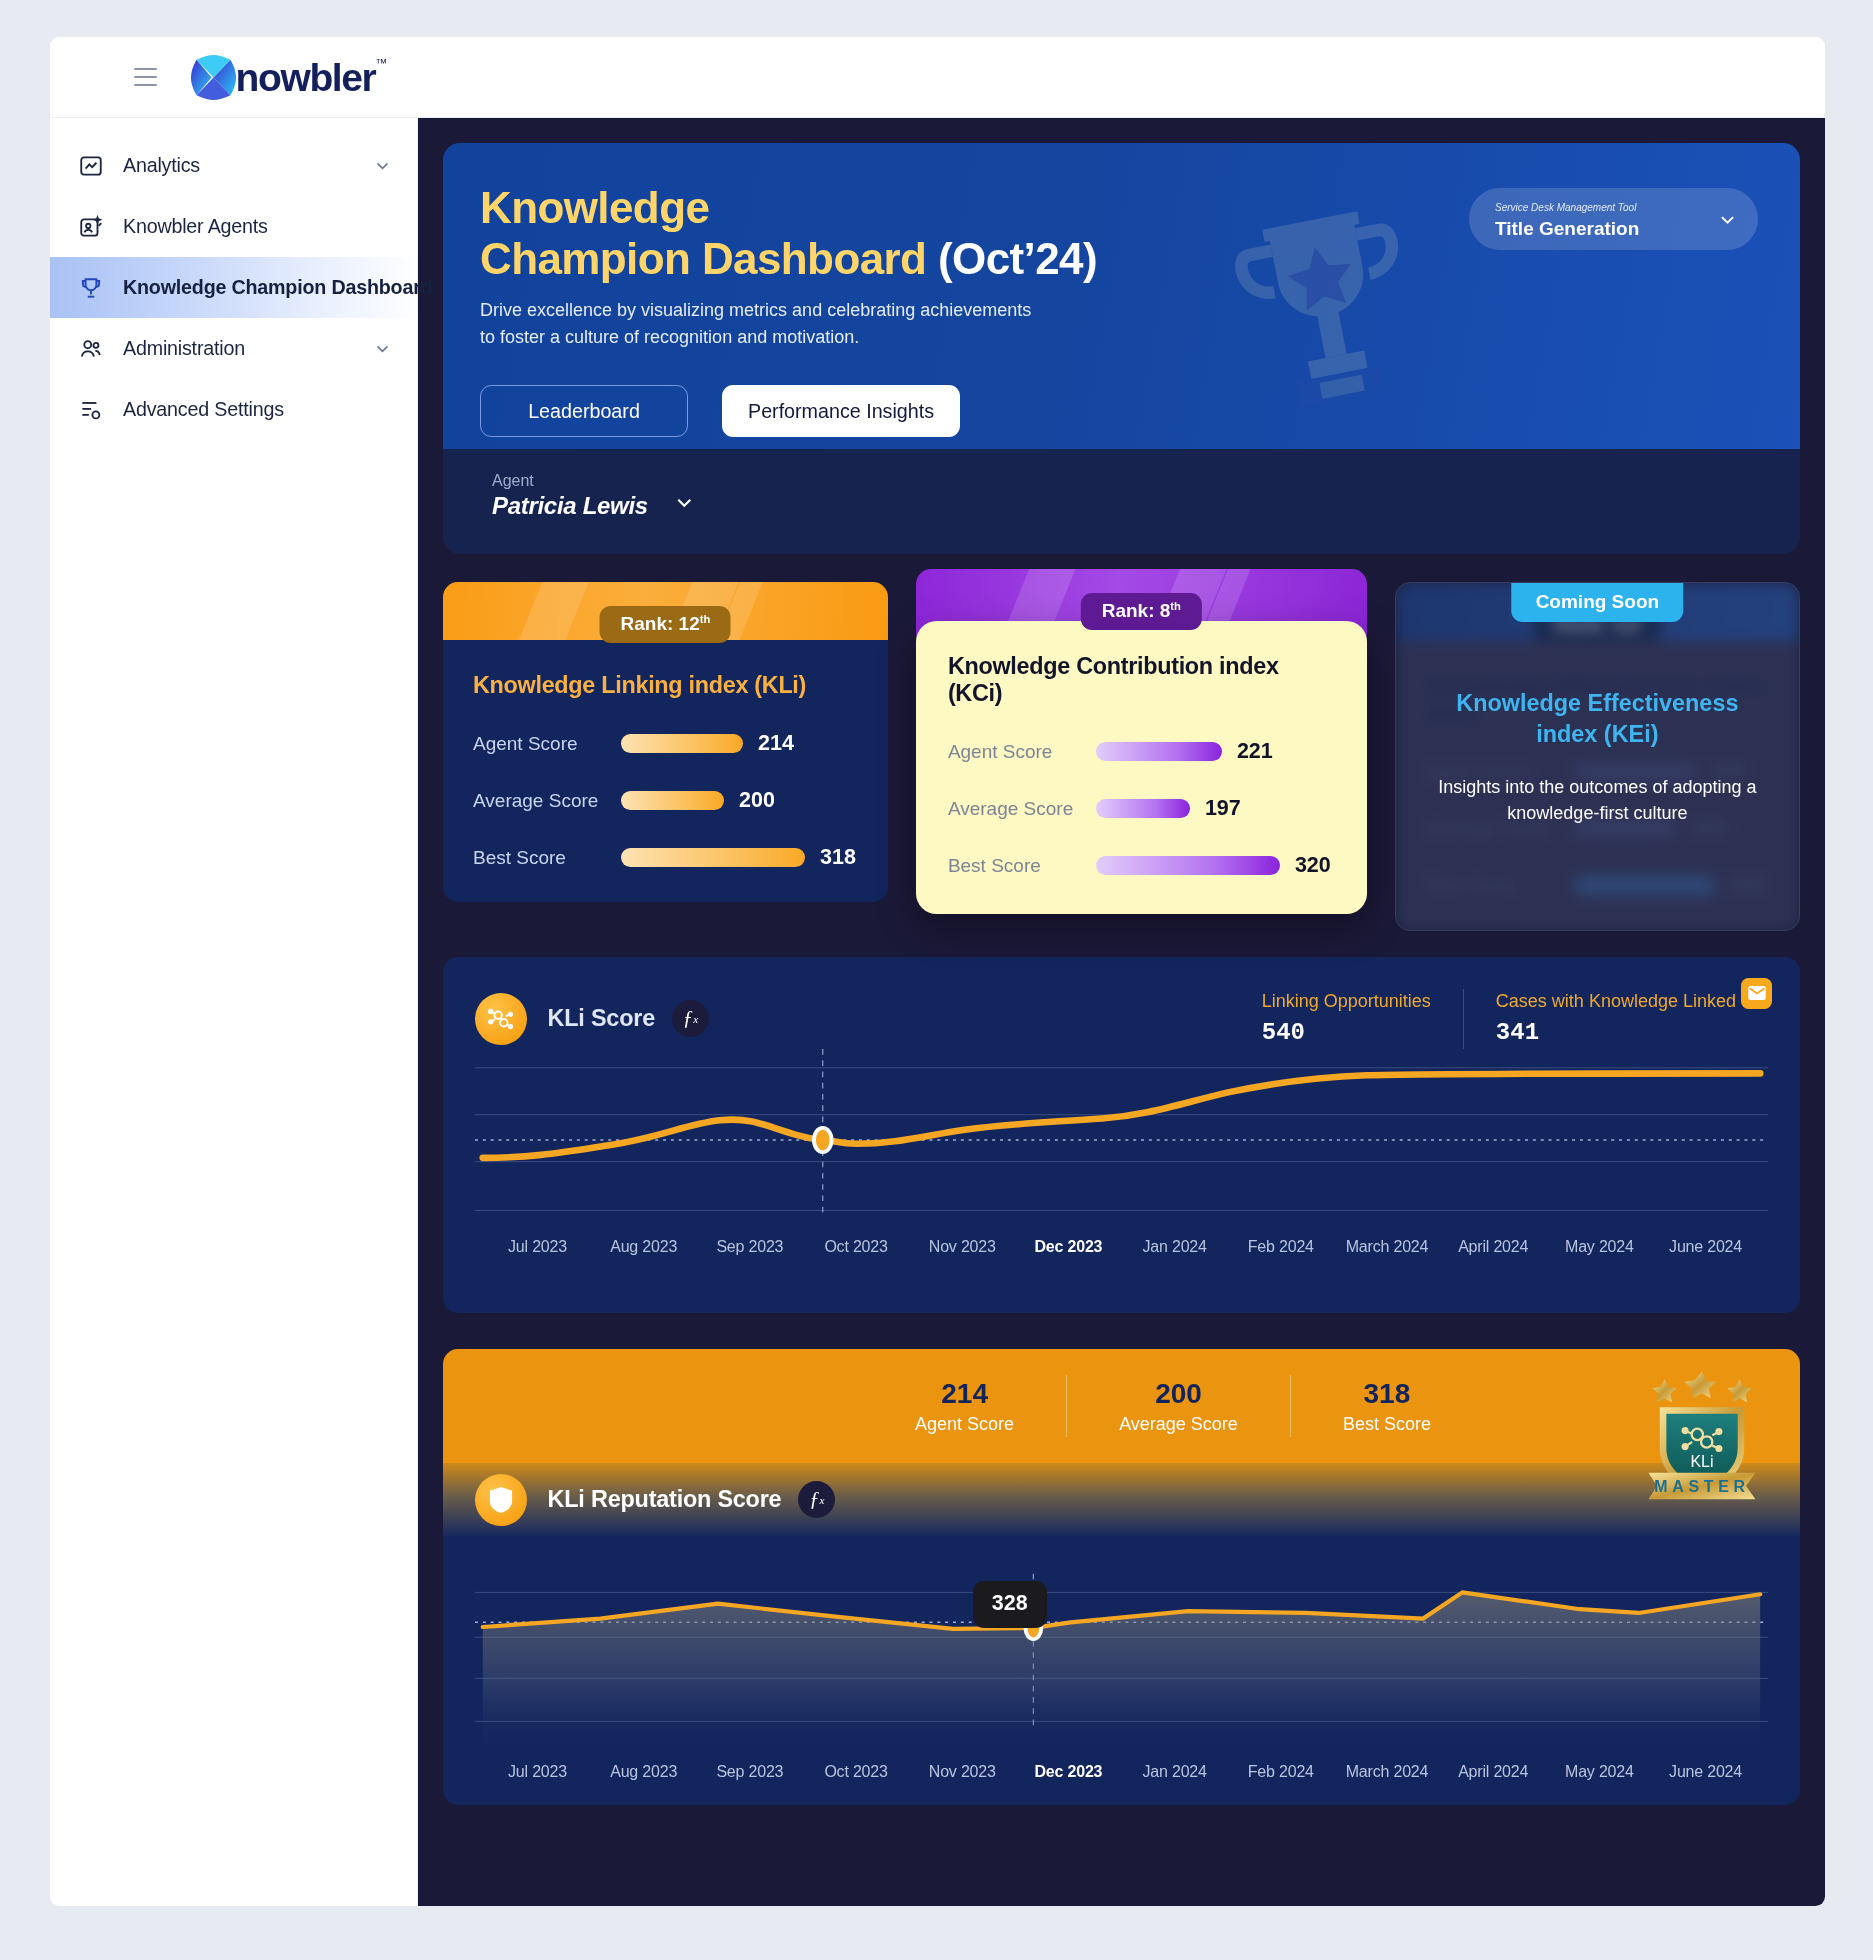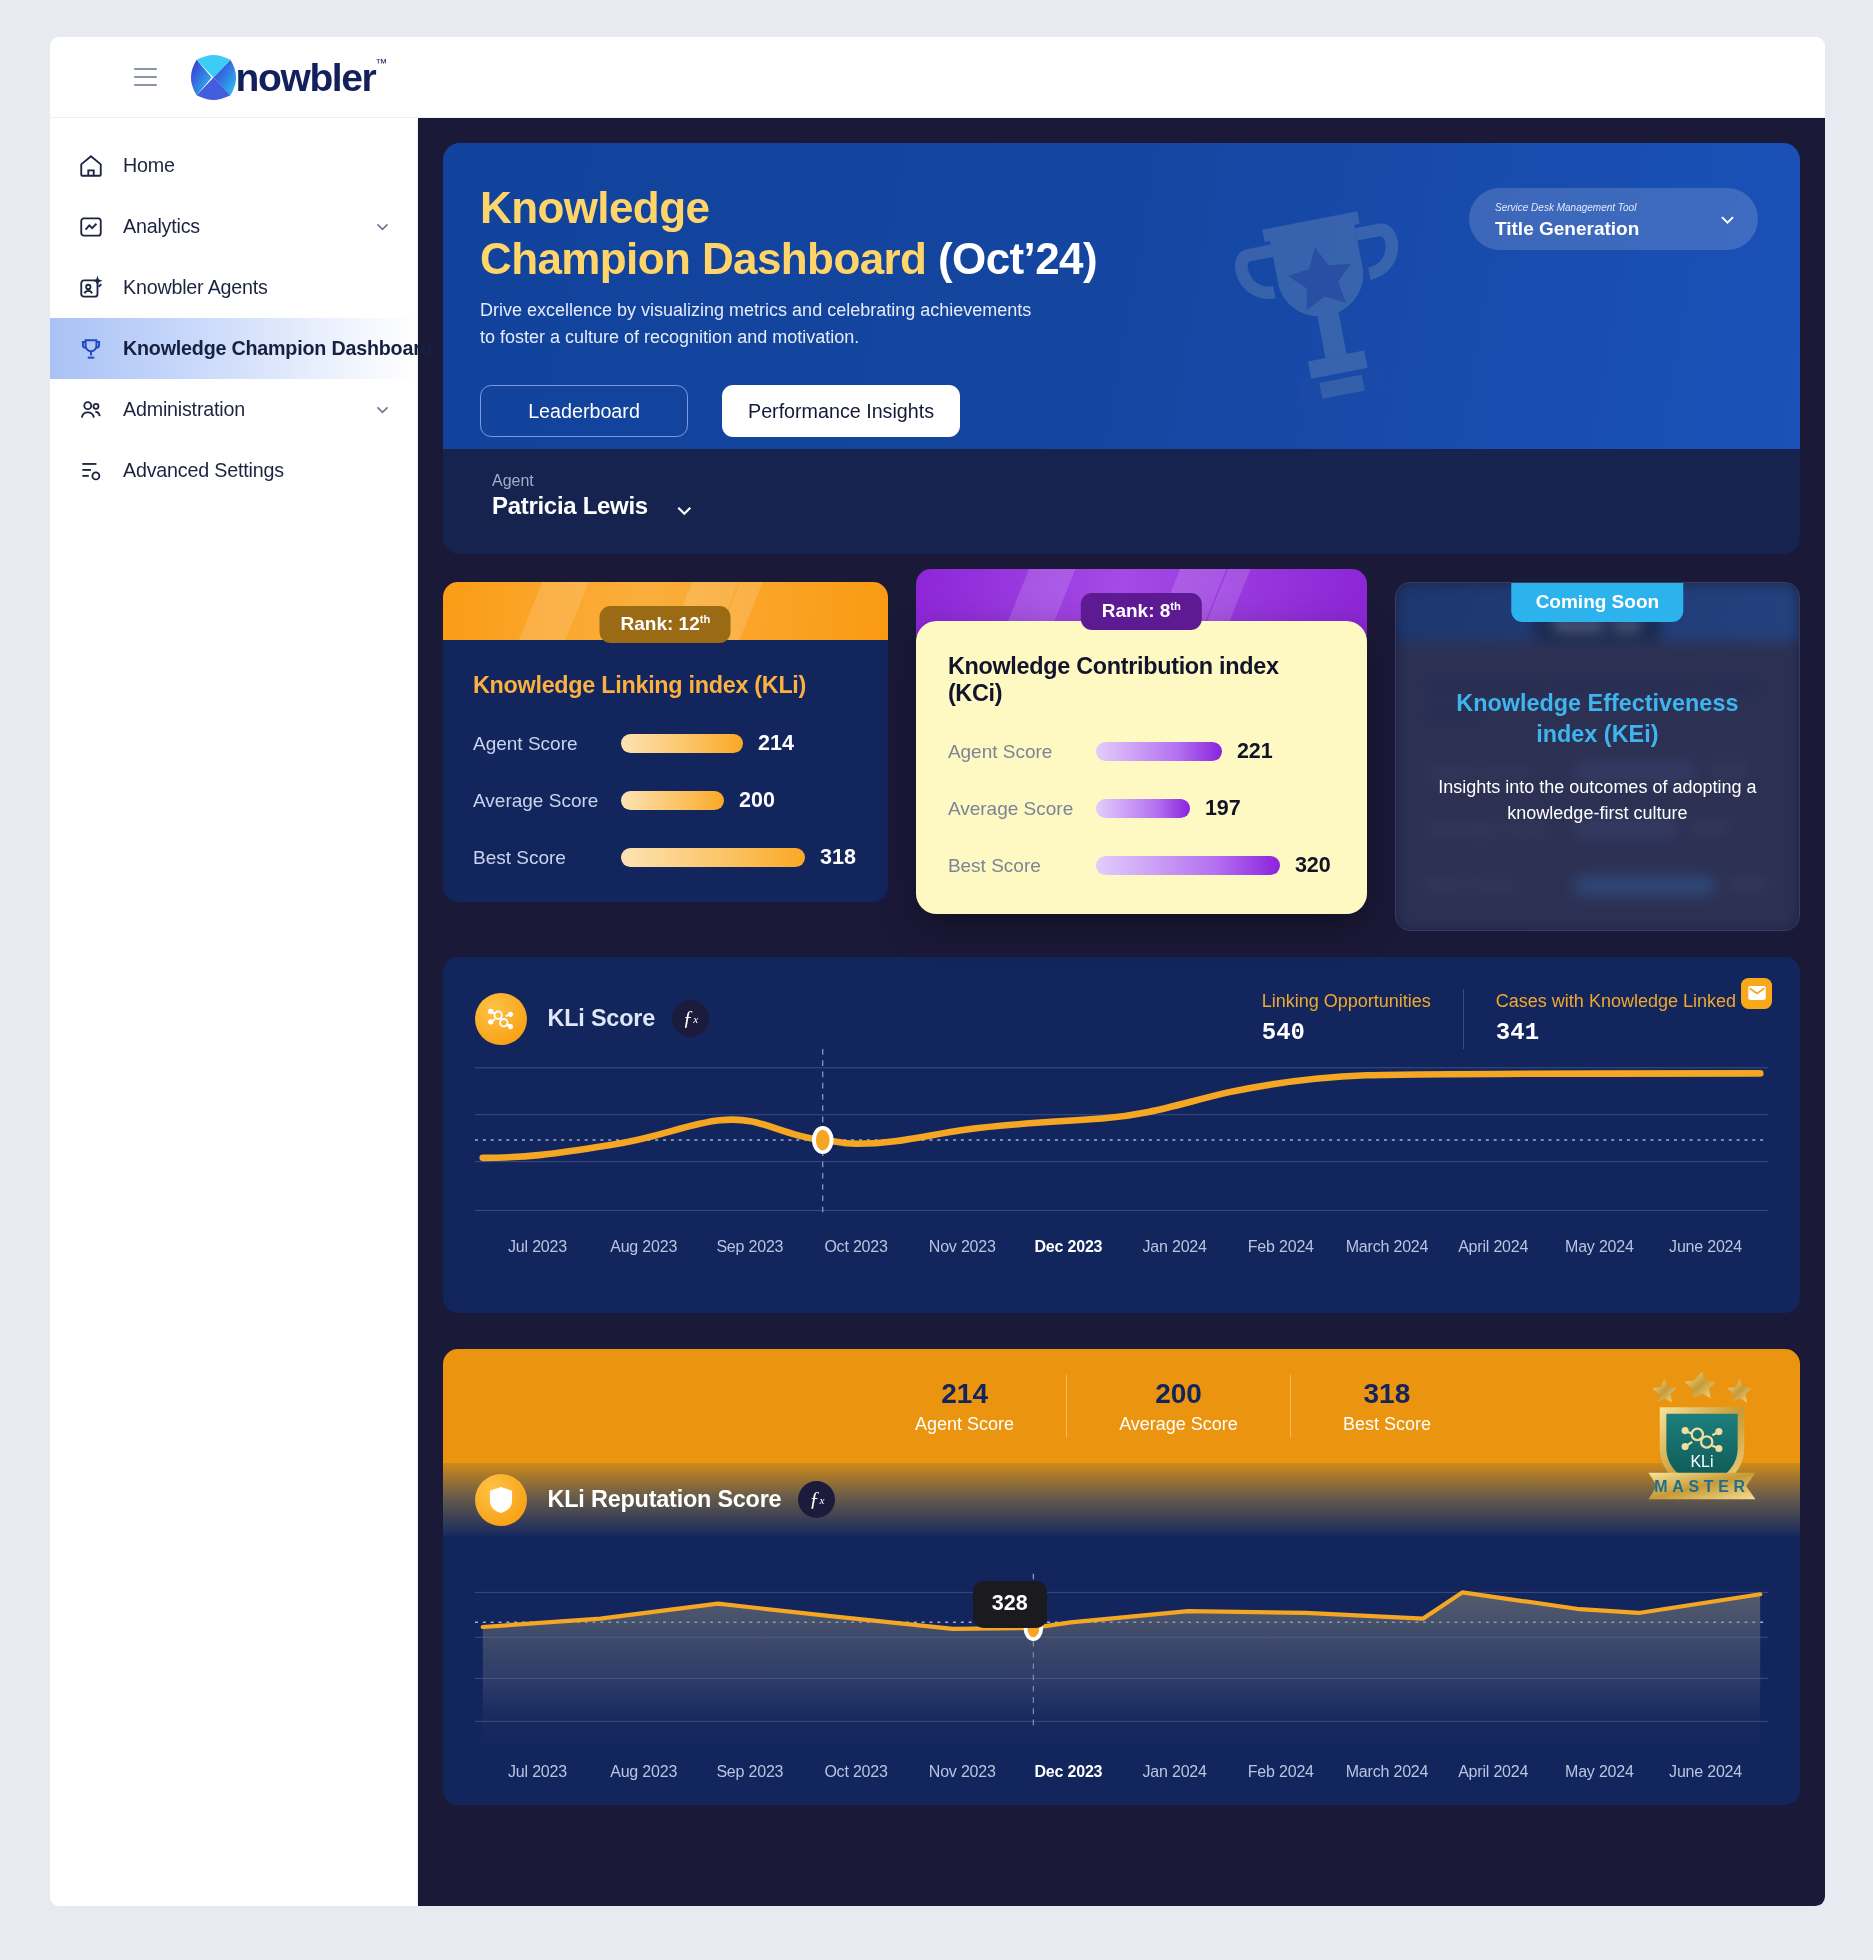--- a/index.html
+++ b/index.html
@@ -115,21 +115,21 @@
   .trophy { position: absolute; right: 365px; top: 52px; opacity: .18; }
 
   
   .agent-bar {
     height: 105px; border-radius: 0 0 17px 17px;
     background: linear-gradient(180deg,#16234f 0%, #16234f 100%);
     margin-top: -17px; padding: 20.6px 0 0 49px;
     position: relative; z-index: 1;
   }
   .agent-bar .al { font-size: 16px; color: #9fadcc; line-height: 22.5px; }
-  .agent-row { display: flex; align-items: flex-end; gap: 26px; cursor: pointer; }
+  .agent-row { display: flex; align-items: flex-start; gap: 26px; cursor: pointer; font-style: italic; }
   .agent-row .an { font-size: 24px; color: #fff; font-weight: 700; letter-spacing: -0.3px; }
   .agent-row .chev { width: 20.6px; color: #fff; }
 
   
   .cards { display: flex; gap: 28px; margin-top: 28px; align-items: flex-start; }
   .kcard { flex: 1 1 0; position: relative; }
 
   .kcap {
     height: 58px; border-radius: 15px 15px 0 0;
     position: relative; overflow: hidden;
@@ -291,27 +291,20 @@
       </svg>
       <span class="logo-text">nowbler</span>
       <span class="logo-tm">™</span>
     </div>
   </div>
 
   <div class="body-row">
 
     <div class="sidebar">
 
-      <div class="nav-item">
-        <svg class="ico" viewBox="0 0 24 24" fill="none" stroke="currentColor" stroke-width="1.7">
-          <path d="M3 10.5 12 3l9 7.5V20a1 1 0 0 1-1 1H4a1 1 0 0 1-1-1z"></path>
-            <path d="M9.5 21v-5h5v5"></path>
-        </svg>
-        <span class="lbl">Home</span>
-      </div>
 
       <div class="nav-item">
         <svg class="ico" viewBox="0 0 24 24" fill="none" stroke="currentColor" stroke-width="1.7">
           <rect x="3" y="4" width="18" height="16" rx="2.5"></rect>
             <path d="M7 14.5l3.5-4 2.5 2.5L17 9"></path>
         </svg>
         <span class="lbl">Analytics</span>
         <svg class="chev" viewBox="0 0 24 24" fill="none" stroke="currentColor" stroke-width="2.2">
             <path d="M5 9l7 7 7-7"></path>
           </svg>

